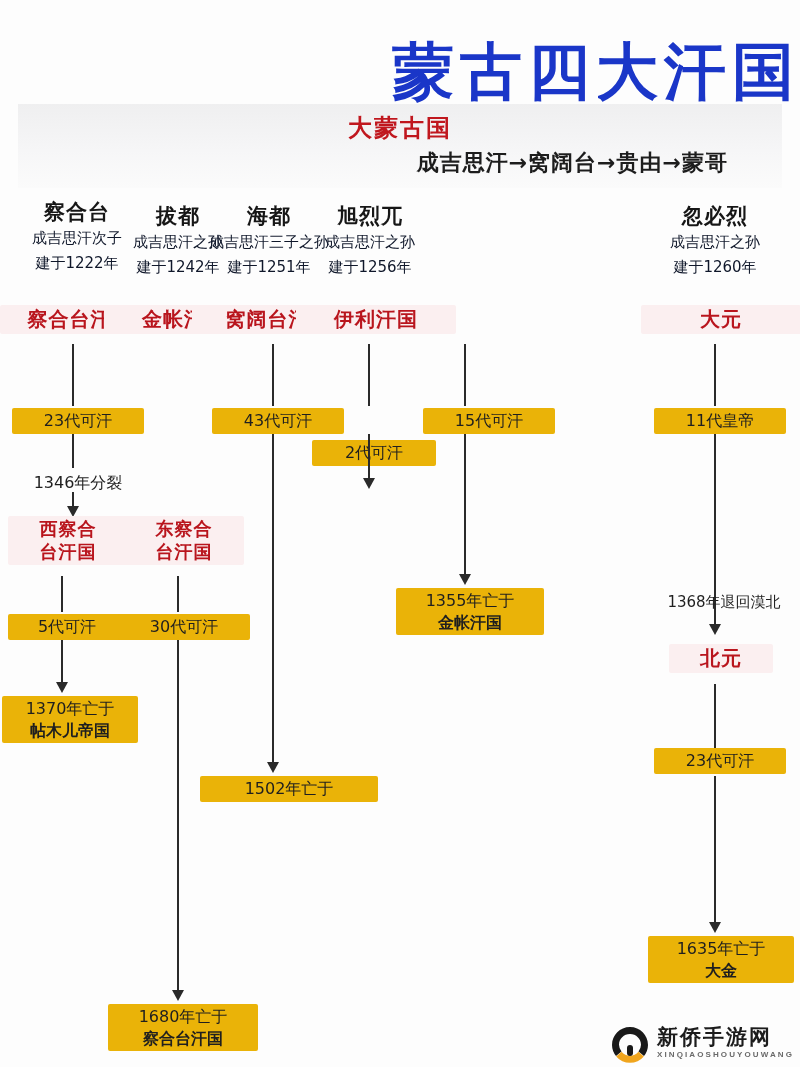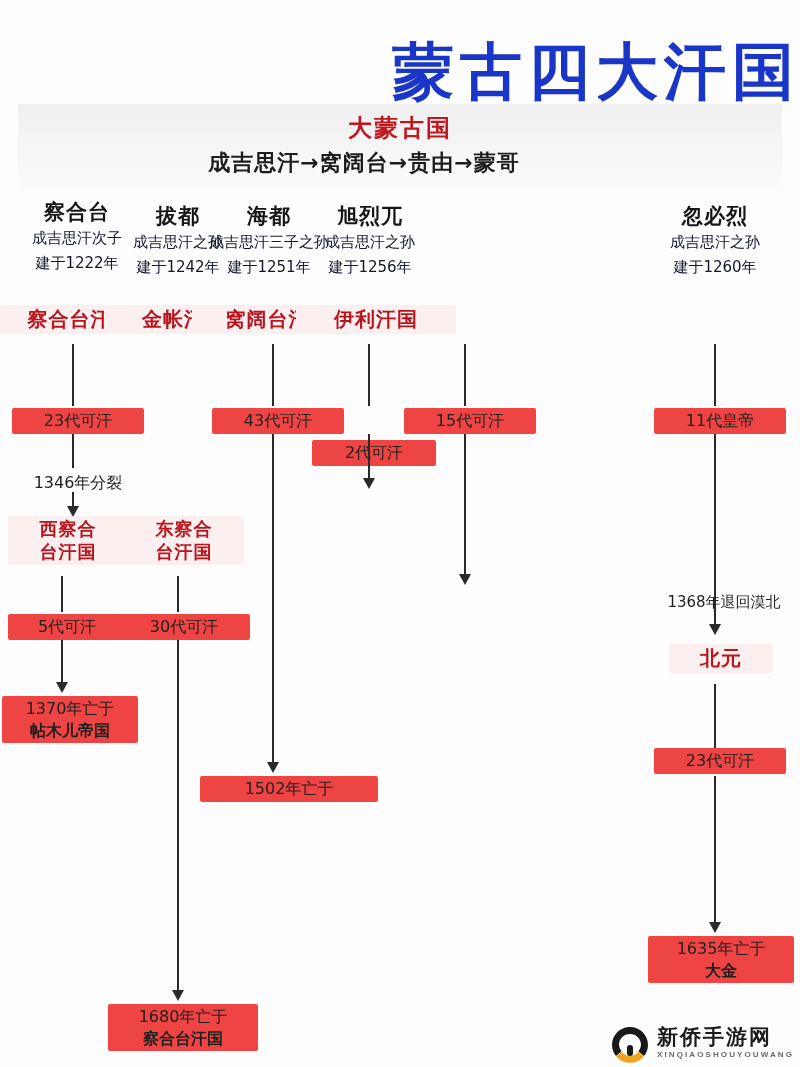--- a/index.html
+++ b/index.html
@@ -30,21 +30,21 @@
   #empire-box{
     position:absolute;left:18px;top:104px;width:764px;height:84px;
     background:linear-gradient(180deg,#efeff0 0%,#f6f6f7 55%,#fbfbfb 100%);
   }
   #empire-name{
     position:absolute;left:0;top:112px;width:800px;text-align:center;
     font-size:24px;font-weight:bold;color:#c0171e;letter-spacing:2px;
     font-family:"DejaVu Sans","Liberation Sans",sans-serif;
   }
   #empire-line{
-    position:absolute;left:0;top:148px;width:728px;text-align:center;
+    position:absolute;left:0;top:148px;width:728px;text-align:right;
     font-size:22px;font-weight:bold;color:#1d1d1d;letter-spacing:1px;
     font-family:"DejaVu Sans","Liberation Sans",sans-serif;
   }
 
   
   .founder{position:absolute;text-align:center;}
   .founder .fname{
     font-size:21px;font-weight:bold;color:#161616;letter-spacing:1px;
     font-family:"DejaVu Sans","Liberation Sans",sans-serif;
     line-height:1.2;
@@ -65,21 +65,21 @@
     padding:2px 6px;
     border-radius:2px;
   }
   .khan.sm{font-size:18px;}
 
   
   .note{
     position:absolute;text-align:center;
     font-size:16px;color:#1f1f1f;line-height:1.35;
     font-family:"DejaVu Sans","Liberation Sans",sans-serif;
-    background:#ef4444;
+    background:#eab308;
     padding:2px 5px;border-radius:2px;
     white-space:nowrap;
   }
   .note.plain{background:transparent;}
   .note b{font-weight:bold;}
 
   
   .vline{position:absolute;width:2px;background:#2a2a2a;}
   .arrow{position:absolute;width:0;height:0;
     border-left:6px solid transparent;border-right:6px solid transparent;
@@ -128,20 +128,21 @@
   <div class="founder" style="left:641px;top:204px;width:148px;">
     <div class="fname">忽必烈</div>
     <div class="fsub">成吉思汗之孙</div>
     <div class="fsub">建于1260年</div>
   </div>
 
   <div class="khan" style="left:0px;top:305px;width:148px;"><span>察合台汗国</span></div>
   <div class="khan" style="left:104px;top:305px;width:148px;"><span>金帐汗国</span></div>
   <div class="khan" style="left:192px;top:305px;width:160px;"><span>窝阔台汗国</span></div>
   <div class="khan" style="left:296px;top:305px;width:148px;"><span>伊利汗国</span></div>
+  <div class="khan" style="left:641px;top:305px;width:148px;"><span>大元</span></div>
 
   <div class="vline" style="left:72px;top:344px;height:62px;"></div>
   <div class="note" style="left:12px;top:408px;width:122px;">23代可汗</div>
   <div class="vline" style="left:72px;top:434px;height:34px;"></div>
   <div class="note plain" style="left:12px;top:470px;width:122px;">1346年分裂</div>
   <div class="vline" style="left:72px;top:492px;height:16px;"></div>
   <div class="arrow" style="left:67px;top:506px;"></div>
 
   <div class="khan sm" style="left:8px;top:516px;width:108px;">
     <div>西察合</div>
@@ -176,23 +177,27 @@
   <div class="note" style="left:200px;top:776px;width:168px;">
     <div>1502年亡于</div>
   </div>
 
   <div class="vline" style="left:368px;top:344px;height:62px;"></div>
   <div class="note" style="left:312px;top:408px;width:114px;margin-top:32px;">2代可汗</div>
   <div class="vline" style="left:368px;top:434px;height:46px;"></div>
   <div class="arrow" style="left:363px;top:478px;"></div>
 
   <div class="vline" style="left:464px;top:344px;height:62px;"></div>
-  <div class="note" style="left:404px;top:408px;width:122px;">15代可汗</div>
+  <div class="note" style="left:423px;top:408px;width:122px;">15代可汗</div>
   <div class="vline" style="left:464px;top:434px;height:142px;"></div>
   <div class="arrow" style="left:459px;top:574px;"></div>
+  <div class="note" style="left:396px;top:588px;width:138px;">
+    <div>1355年亡于</div>
+    <div><b>金帐汗国</b></div>
+  </div>
 
   <div class="vline" style="left:714px;top:344px;height:62px;"></div>
   <div class="note" style="left:654px;top:408px;width:122px;">11代皇帝</div>
   <div class="vline" style="left:714px;top:434px;height:192px;"></div>
   <div class="note plain" style="left:640px;top:590px;width:158px;font-size:15px;">1368年退回漠北</div>
   <div class="arrow" style="left:709px;top:624px;"></div>
   <div class="khan" style="left:669px;top:644px;width:92px;"><span>北元</span></div>
   <div class="vline" style="left:714px;top:684px;height:66px;"></div>
   <div class="note" style="left:654px;top:748px;width:122px;">23代可汗</div>
   <div class="vline" style="left:714px;top:776px;height:148px;"></div>

